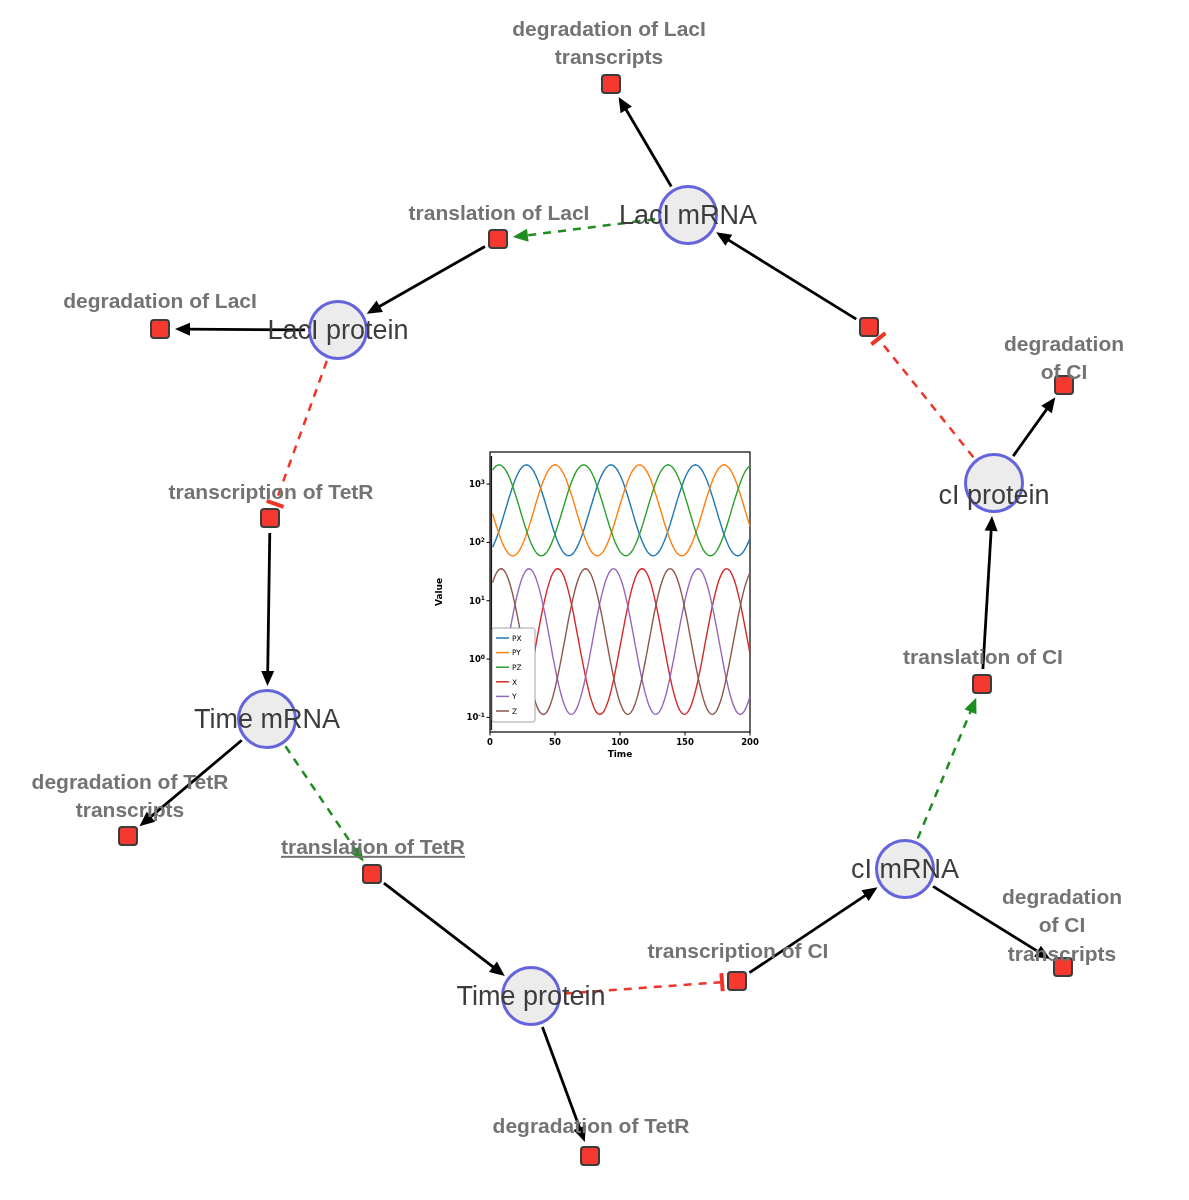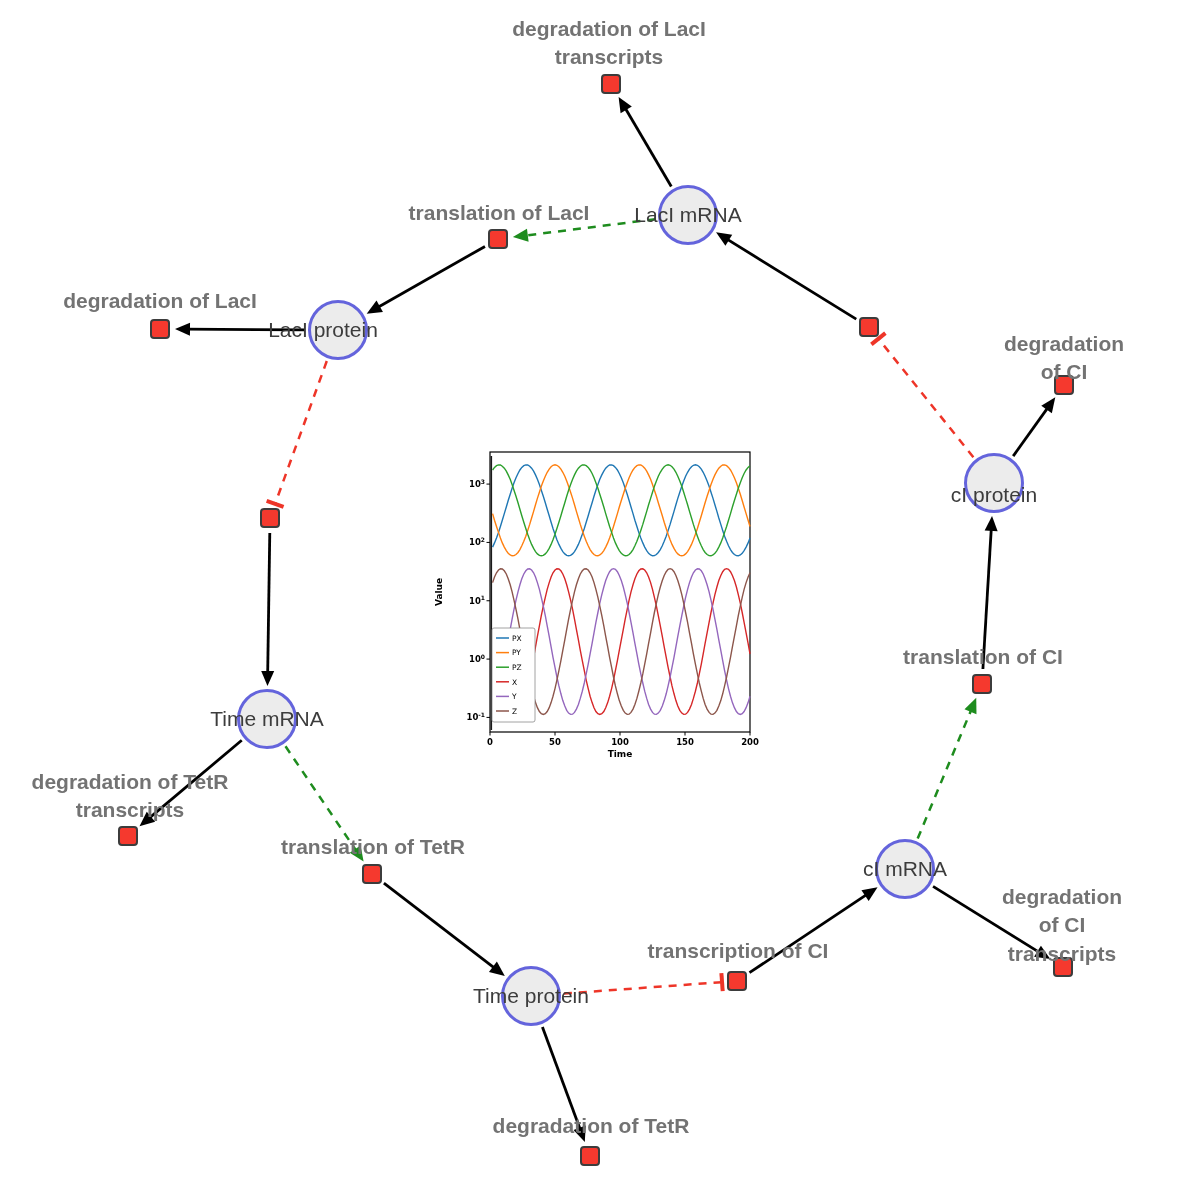--- a/index.html
+++ b/index.html
@@ -3,21 +3,21 @@
 <meta charset="utf-8">
 <style>
   html,body{margin:0;padding:0;background:#ffffff;}
   .canvas{position:relative;width:1189px;height:1200px;background:#ffffff;overflow:hidden;
           font-family:"Liberation Sans",sans-serif;}
   .edge-layer{position:absolute;left:0;top:0;}
   .nodes-layer{position:absolute;left:0;top:0;width:100%;height:100%;}
   .species-node{position:absolute;width:60px;height:60px;border-radius:50%;
                 background:#ececec;border:3px solid #6464dc;box-sizing:border-box;
                 transform:translate(-50%,-50%);}
-  .species-label{position:absolute;transform:translate(-50%,-50%);font-size:21px;
+  .species-label{position:absolute;transform:translate(-50%,-50%);font-size:27px;
                  color:#3c3c3c;white-space:nowrap;}
   .reaction-node{position:absolute;width:20px;height:20px;border-radius:4px;
                  background:#f5392e;border:2.5px solid #3c3c3c;box-sizing:border-box;
                  transform:translate(-50%,-50%);}
   .reaction-label{position:absolute;transform:translate(-50%,-50%);font-weight:bold;
                   font-size:21px;color:#737373;white-space:pre-line;text-align:center;
                   line-height:1.35;}
   .inset-chart{position:absolute;left:428px;top:444px;width:340px;height:318px;background:#ffffff;}
   .inset-chart svg{font-family:"DejaVu Sans",sans-serif;}
 </style>
@@ -60,47 +60,48 @@
       <polygon points="976.2360848776651,697.8483675017137 976.4731290060728,714.1944315564392 964.4712105045877,709.1990384504156" fill="#1e8c1e"></polygon>
       <line x1="982.8939307007086" y1="669.026660763132" x2="991.4373986579689" y2="525.9235724790216" stroke="#000000" stroke-width="2.8"></line>
       <polygon points="992.0333524584412,515.9413463211096 997.6278687603755,531.3020555282847 984.6509747550898,530.5273155876705" fill="#000000"></polygon>
       <line x1="1013.1808603927302" y1="456.14679545017776" x2="1049.4690451570225" y2="405.3433367801684" stroke="#000000" stroke-width="2.8"></line>
       <polygon points="1055.2814270942135,397.20600206810104 1051.852121751271,413.1900523953762 1041.2735866255832,405.633955877028" fill="#000000"></polygon>
     </svg>
   <div class="nodes-layer">
       <div class="species-node" style="left: 688px; top: 215px;"></div>
       <div class="species-label" style="left: 688px; top: 215px;">LacI mRNA</div>
       <div class="species-node" style="left: 338px; top: 330px;"></div>
-      <div class="species-label" style="left: 323px; top: 330px;">LacI protein</div>
+      <div class="species-label" style="left: 338px; top: 330px;">LacI protein</div>
       <div class="species-node" style="left: 267px; top: 719px;"></div>
       <div class="species-label" style="left: 267px; top: 719px;">Time mRNA</div>
       <div class="species-node" style="left: 531px; top: 996px;"></div>
       <div class="species-label" style="left: 531px; top: 996px;">Time protein</div>
       <div class="species-node" style="left: 905px; top: 869px;"></div>
       <div class="species-label" style="left: 905px; top: 869px;">cI mRNA</div>
       <div class="species-node" style="left: 994px; top: 483px;"></div>
       <div class="species-label" style="left: 994px; top: 495px;">cI protein</div>
       <div class="reaction-node" style="left: 611px; top: 84px;"></div>
       <div class="reaction-label" style="left: 609px; top: 43px;">degradation of LacI
 transcripts</div>
       <div class="reaction-node" style="left: 498px; top: 239px;"></div>
       <div class="reaction-label" style="left: 499px; top: 213px;">translation of LacI</div>
       <div class="reaction-node" style="left: 869px; top: 327px;"></div>
       <div class="reaction-node" style="left: 160px; top: 329px;"></div>
       <div class="reaction-label" style="left: 160px; top: 301px;">degradation of LacI</div>
       <div class="reaction-node" style="left: 1064px; top: 385px;"></div>
       <div class="reaction-label" style="left: 1064px; top: 358px;">degradation of CI</div>
       <div class="reaction-node" style="left: 270px; top: 518px;"></div>
+      <div class="reaction-label" style="left: 271px; top: 492px;">transcription of TetR</div>
       <div class="reaction-node" style="left: 982px; top: 684px;"></div>
       <div class="reaction-label" style="left: 983px; top: 657px;">translation of CI</div>
       <div class="reaction-node" style="left: 128px; top: 836px;"></div>
       <div class="reaction-label" style="left: 130px; top: 796px;">degradation of TetR
 transcripts</div>
       <div class="reaction-node" style="left: 372px; top: 874px;"></div>
-      <div class="reaction-label" style="left: 373px; top: 847px;">translation of TetR</div>
+      <div class="reaction-label" style="left: 373px; top: 847px; text-decoration: underline;">translation of TetR</div>
       <div class="reaction-node" style="left: 1063px; top: 967px;"></div>
       <div class="reaction-label" style="left: 1062px; top: 926px;">degradation of CI
 transcripts</div>
       <div class="reaction-node" style="left: 737px; top: 981px;"></div>
       <div class="reaction-label" style="left: 738px; top: 951px;">transcription of CI</div>
       <div class="reaction-node" style="left: 590px; top: 1156px;"></div>
       <div class="reaction-label" style="left: 591px; top: 1126px;">degradation of TetR</div>
     </div>
   <div class="inset-chart">
     <svg width="340" height="318" viewBox="0 0 340 318">

